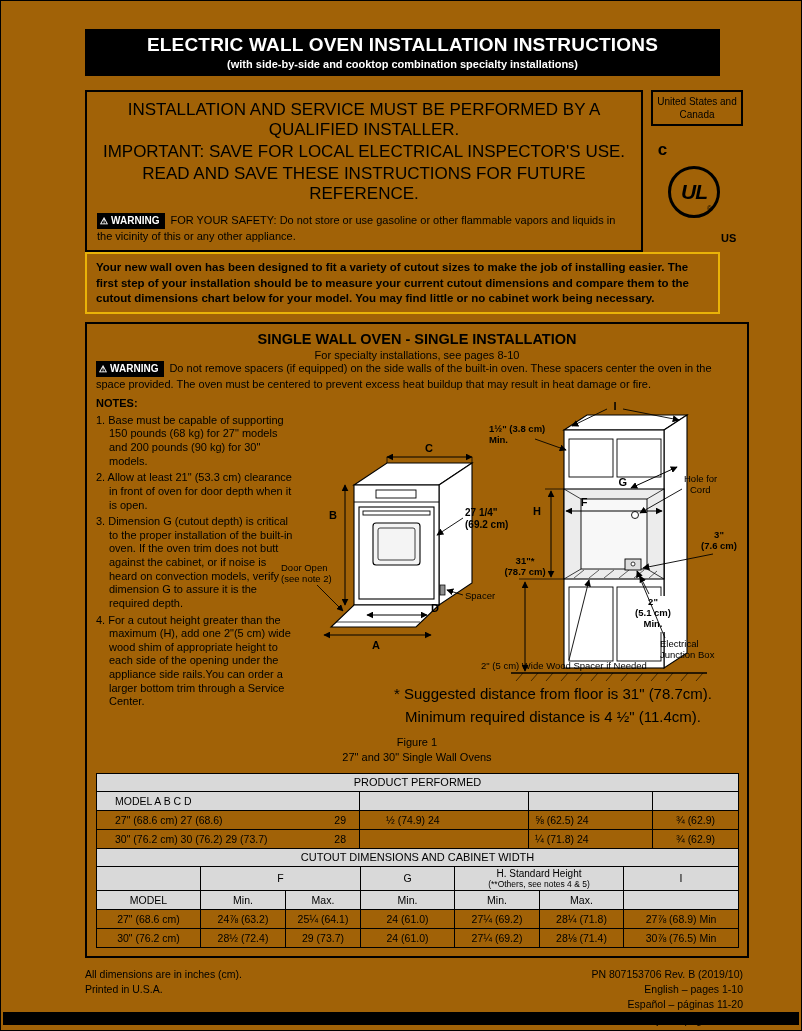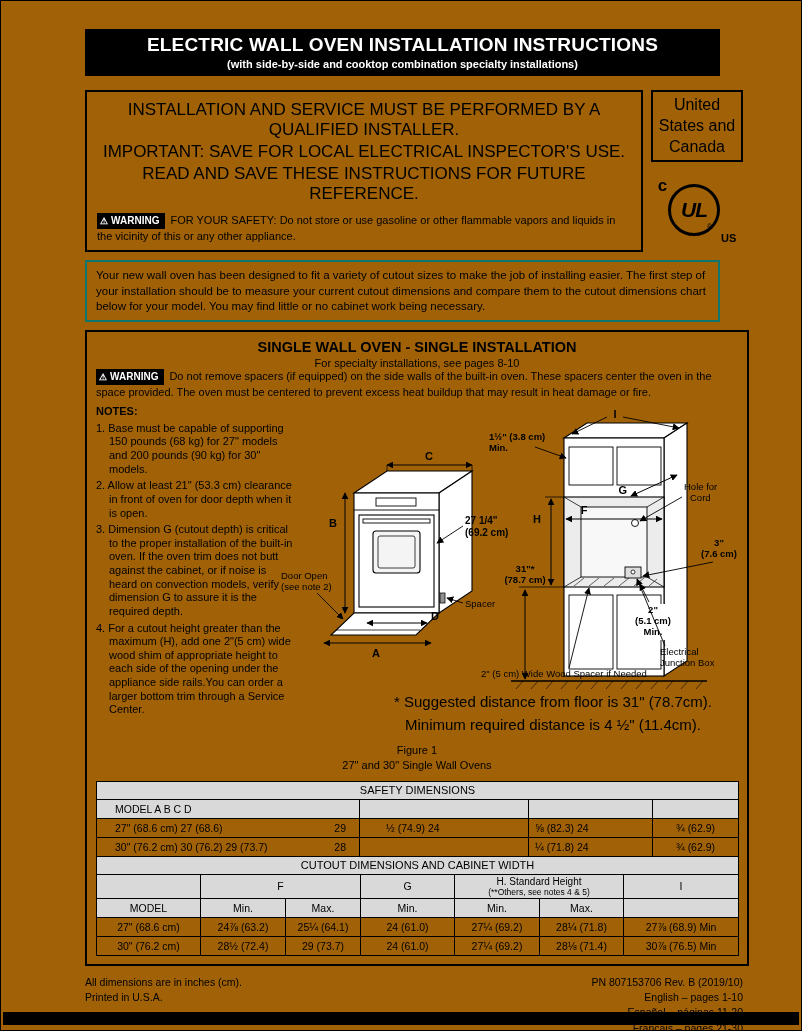--- a/index.html
+++ b/index.html
@@ -18,31 +18,31 @@
 
   
   .top-row { display:flex; margin-top:14px; width:658px; }
   .notice-box { border:2px solid #000; width:558px; padding:6px 10px 7px; }
   .n-line { text-align:center; font-size:17px; margin-top:2px; }
   .warn-p { margin-top:9px; font-size:11px; line-height:1.32; }
   .warn-badge { background:#000; color:#fff; font-weight:bold; font-size:10px;
     display:inline-block; padding:1px 6px 1px 3px; margin-right:5px; }
   .warn-icon { font-size:9px; margin-right:3px; }
   .cert-col { width:92px; margin-left:8px; display:flex; flex-direction:column; }
-  .region-box { border:2px solid #000; font-size:16px; text-align:center; padding:3px 4px; line-height:1.3; }
+  .region-box { border:2px solid #000; font-size:10px; text-align:center; padding:3px 4px; line-height:1.3; }
   .ul-area { flex:1; display:flex; align-items:center; justify-content:center; margin-top:6px; }
   .ul-c { font-size:17px; font-weight:bold; align-self:flex-start; margin-top:8px; }
   .ul-circle { width:52px; height:52px; border:3px solid #000; border-radius:50%;
     display:inline-flex; align-items:center; justify-content:center; position:relative; margin:0 1px; }
   .ul-mark { font-weight:bold; font-style:italic; font-size:21px; letter-spacing:-1px; }
   .ul-reg { position:absolute; bottom:3px; right:5px; font-size:7px; }
   .ul-us { font-size:11px; font-weight:bold; align-self:flex-end; margin-bottom:8px; }
 
   
-  .intro-box { border:2px solid #0f766e; width:635px; margin-top:8px; padding:6px 9px; font-size:11.5px; line-height:1.33; }
+  .intro-box { border:2px solid #eab308; width:635px; padding:6px 9px; font-size:11.5px; line-height:1.33;font-weight:bold; }
 
   
   .main-box { border:2px solid #000; width:664px; margin-top:8px; padding:7px 9px 8px; }
   .mb-title { text-align:center; font-size:14.5px; font-weight:bold; }
   .mb-sub { text-align:center; font-size:11px; margin-top:2px; }
   .mb-warn { margin-top:0; font-size:11px; line-height:1.3; }
 
   .figure-area { position:relative; height:336px; margin-top:6px; }
   .notes { position:absolute; left:0; top:0; width:200px; font-size:11px; line-height:1.24; }
   .notes-title { font-weight:bold; }
@@ -271,32 +271,32 @@
 
       <table class="ptable">
         <colgroup>
             <col style="width:263px">
             <col style="width:169px">
             <col style="width:124px">
             <col style="width:86px">
           </colgroup>
         <tbody>
             <tr>
-              <td class="t-title" colspan="4">SAFETY DIMENSIONS</td>
+              <td class="t-title" colspan="4">PRODUCT PERFORMED</td>
             </tr>
         <tr>
           <td class="t-head pt-c1">MODEL A B C D</td>
           <td class="t-head"></td>
           <td class="t-head"></td>
           <td class="t-head"></td>
         </tr>
         <tr>
           <td class="pt-c1"><span>27" (68.6 cm) 27 (68.6)</span><span class="pt-c1r">29</span></td>
           <td class="pt-c2">½ (74.9) 24</td>
-          <td class="pt-c3">⅝ (82.3) 24</td>
+          <td class="pt-c3">⅝ (62.5) 24</td>
           <td class="pt-c4">¾ (62.9)</td>
         </tr>
         <tr>
           <td class="pt-c1"><span>30" (76.2 cm) 30 (76.2) 29 (73.7)</span><span class="pt-c1r">28</span></td>
           <td class="pt-c2"></td>
           <td class="pt-c3">¼ (71.8) 24</td>
           <td class="pt-c4">¾ (62.9)</td>
         </tr>
       </tbody>
         </table>

